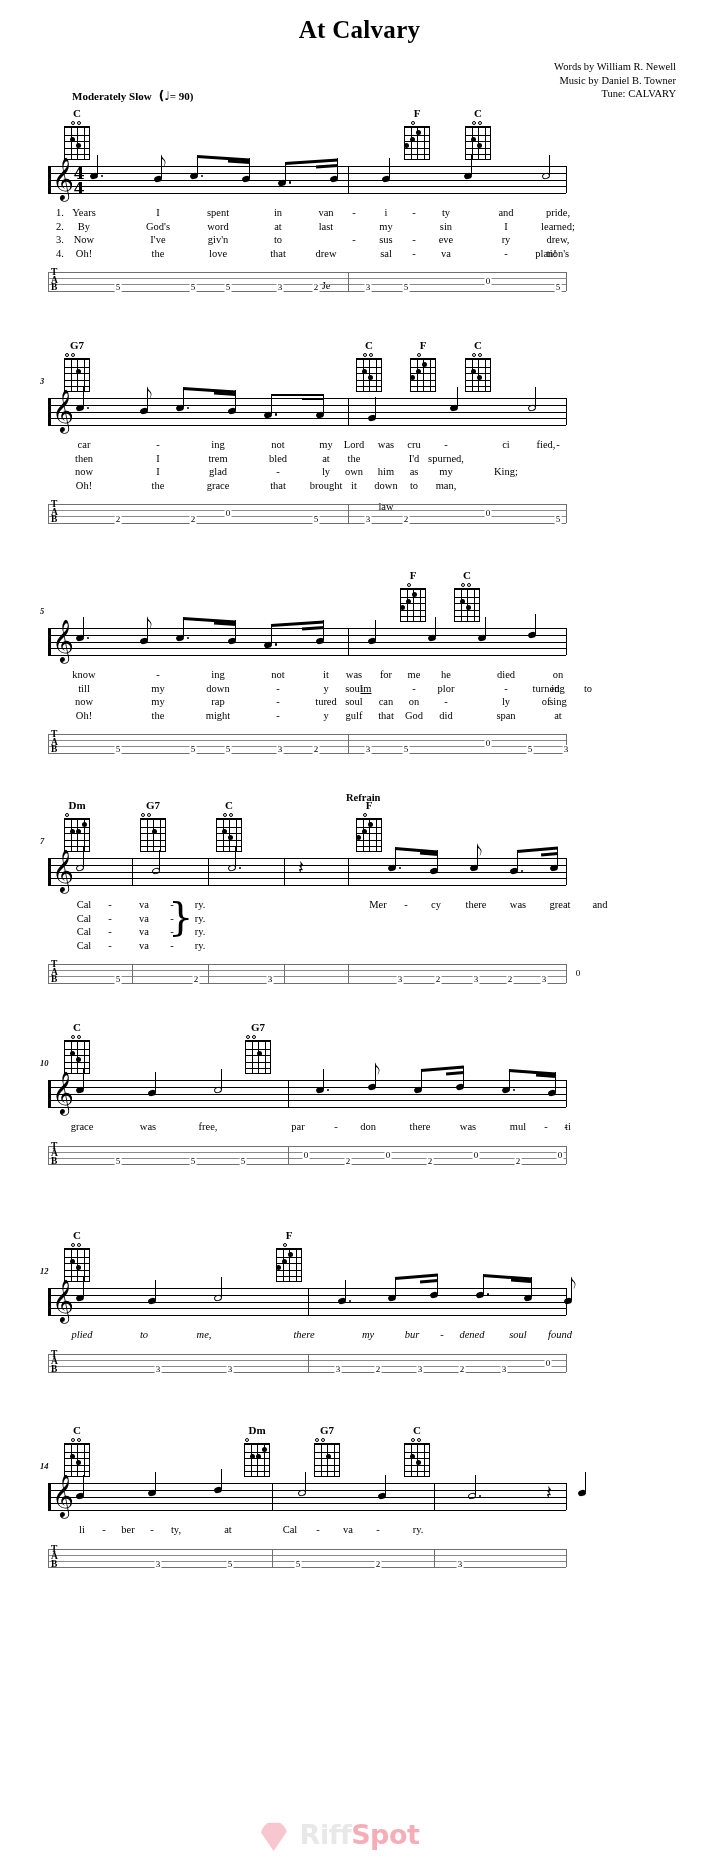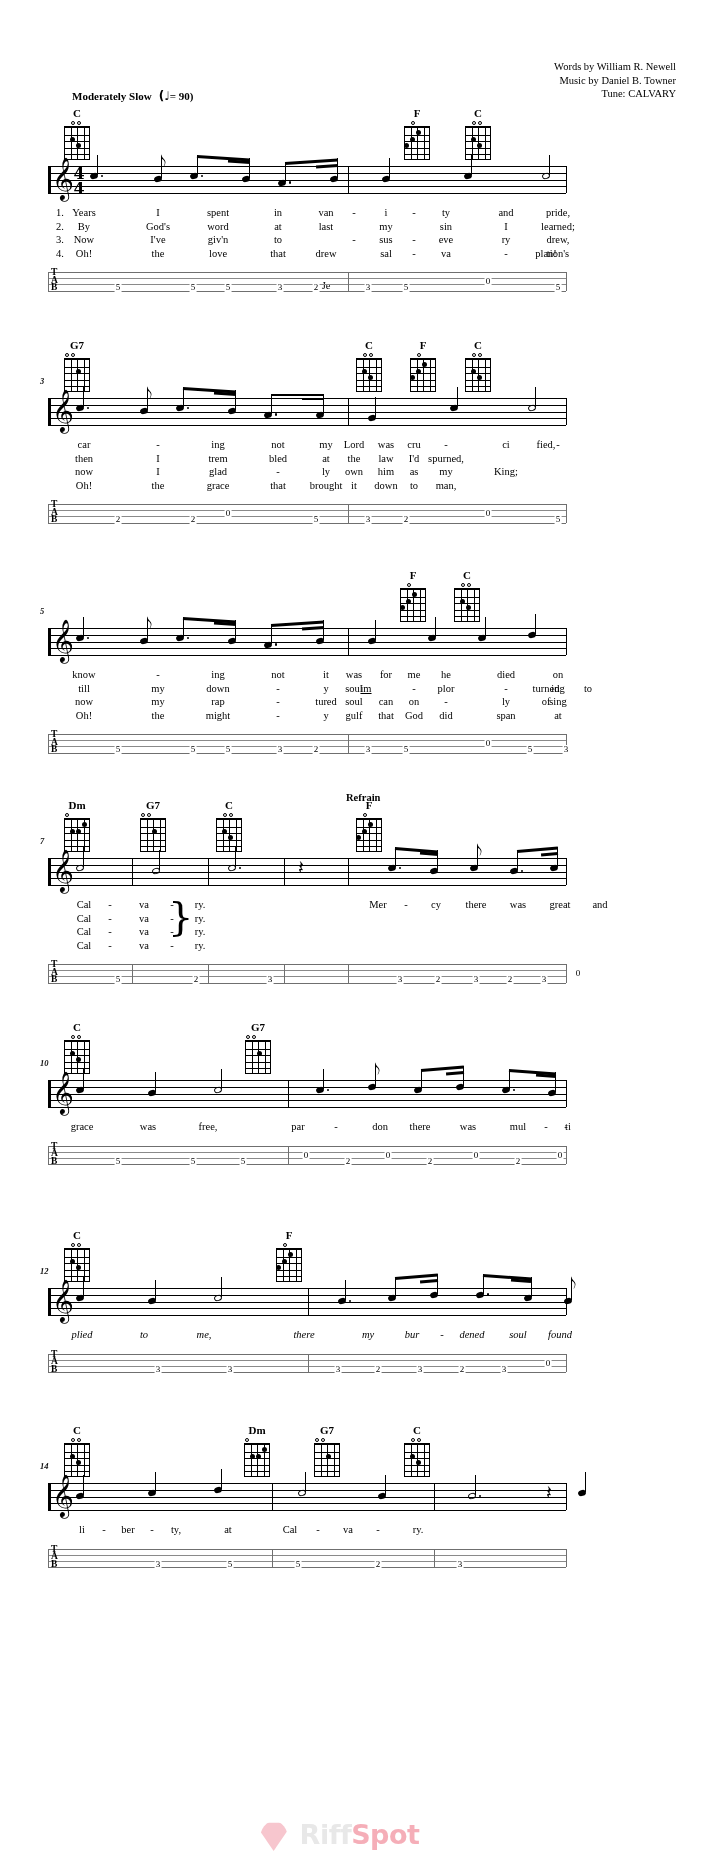--- a/index.html
+++ b/index.html
@@ -70,20 +70,21 @@
       clip-path:polygon(50% 100%,0% 32%,12% 6%,88% 6%,100% 32%);}
   .wm-text{font-family:"DejaVu Sans",sans-serif;font-size:27px;font-weight:bold;letter-spacing:-.5px;}
   .wm-riff{color:#e8e8e8;}
   .wm-spot{color:#f5aeb8;}
 </style>
 </head>
 <body>
 
 <div class="page">
 
+  <div class="title">At Calvary</div>
 
   <div class="credits">
     <div>Words by William R. Newell</div>
     <div>Music by Daniel B. Towner</div>
     <div>Tune: CALVARY</div>
   </div>
 
   <div class="tempo">
     <span>Moderately Slow</span>
     <span class="qn">&nbsp;(♩</span><span>= <span>90</span>)</span>
@@ -387,21 +388,21 @@
             <span class="ly" style="left: 510px;">-</span>
             <span class="ly" style="left: 498px;">fied,</span>
           </div>
           <div class="lyricrow">
             <span class="ly" style="left: 36px;">then</span>
             <span class="ly" style="left: 110px;">I</span>
             <span class="ly" style="left: 170px;">trem</span>
             <span class="ly" style="left: 230px;">bled</span>
             <span class="ly" style="left: 278px;">at</span>
             <span class="ly" style="left: 306px;">the</span>
-            <span class="ly" style="left: 338px;">law</span>
+            <span class="ly" style="left: 338px; margin-top: 48px;">law</span>
             <span class="ly" style="left: 366px;">I'd</span>
             <span class="ly" style="left: 398px;">spurned,</span>
           </div>
           <div class="lyricrow">
             <span class="ly" style="left: 36px;">now</span>
             <span class="ly" style="left: 110px;">I</span>
             <span class="ly" style="left: 170px;">glad</span>
             <span class="ly" style="left: 230px;">-</span>
             <span class="ly" style="left: 278px;">ly</span>
             <span class="ly" style="left: 306px;">own</span>
@@ -843,21 +844,21 @@
           <div class="beam" style="left: 461.2px; top: -9px; width: 46.7239px; transform-origin: left center; transform: rotate(4.17298deg);"></div>
           <div class="beam" style="left: 488.176px; top: -3.028px; width: 19.624px; transform-origin: right center; transform: rotate(4.17298deg);"></div>
         </div>
         <div class="lyrics" style="top: 98px;">
           <div class="lyricrow">
             <span class="ly" style="left: 34px;">grace</span>
             <span class="ly" style="left: 100px;">was</span>
             <span class="ly" style="left: 160px;">free,</span>
             <span class="ly" style="left: 250px;">par</span>
             <span class="ly" style="left: 288px;">-</span>
-            <span class="ly" style="left: 332px;">don</span>
+            <span class="ly" style="left: 320px;">don</span>
             <span class="ly" style="left: 372px;">there</span>
             <span class="ly" style="left: 420px;">was</span>
             <span class="ly" style="left: 470px;">mul</span>
             <span class="ly" style="left: 498px;">-</span>
             <span class="ly" style="left: 520px;">ti</span>
             <span class="ly" style="left: 518px;">-</span>
           </div>
         </div>
         <div class="tab" style="top: 121.5px;">
           <div class="ln edge" style="top: 2px;"></div>

